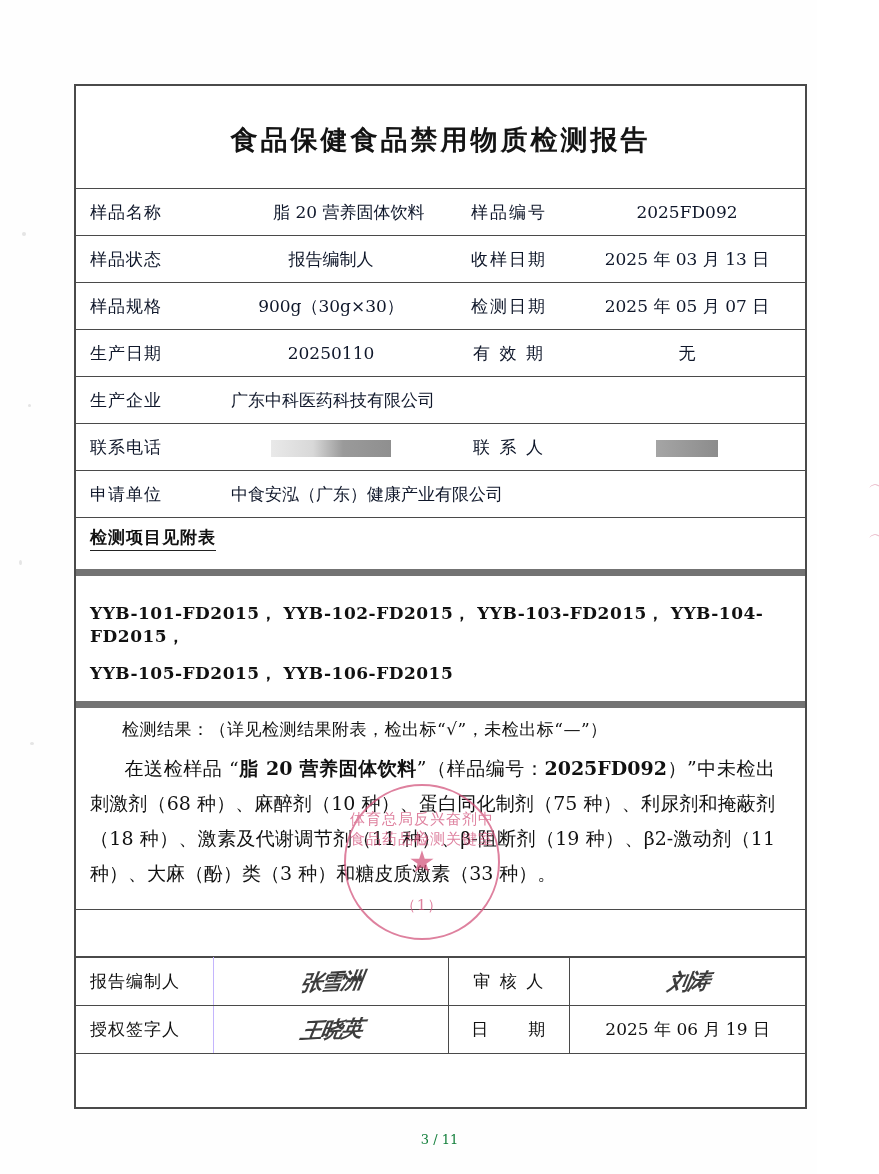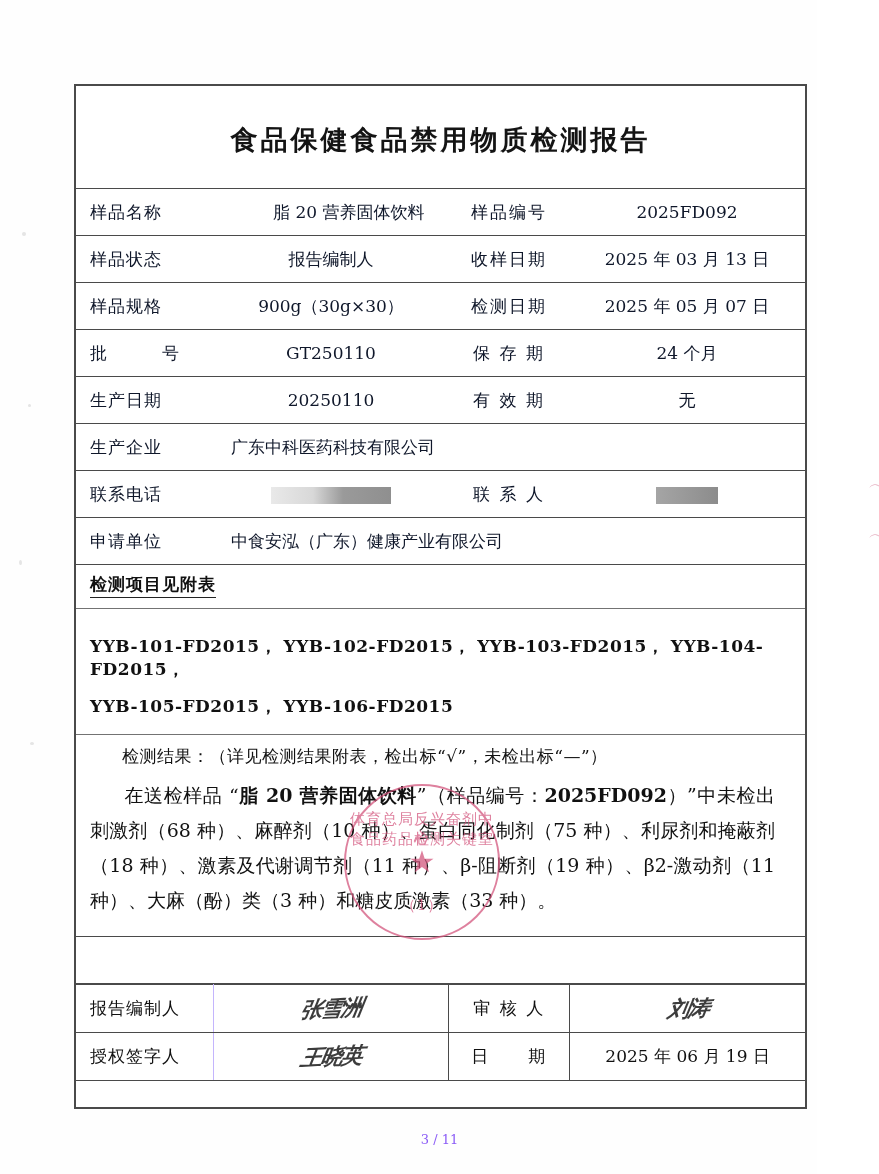--- a/index.html
+++ b/index.html
@@ -99,22 +99,22 @@
     width: 120px;
     height: 17px;
     background: linear-gradient(90deg,#e9e9e9 0%, #d8d8d8 35%, #9a9a9a 60%, #8f8f8f 100%);
     vertical-align: middle;
   }
   .redact.small {
     width: 62px;
     background: linear-gradient(90deg,#a5a5a5 0%, #8c8c8c 100%);
   }
   .block {
-    border-bottom: 1px solid #737373;
-    padding: 8px 0 10px 14px;
+    border-bottom: 7px solid #737373;
+    padding: 8px 0 18px 14px;
     font-size: 17px;
     font-family: "DejaVu Serif", serif;
   }
   .u-line {
     display: inline-block;
     border-bottom: 1.5px solid #222;
     padding-bottom: 1px;
     font-weight: bold;
     letter-spacing: 1px;
   }
@@ -225,21 +225,21 @@
     font-weight: bold;
     opacity: .85;
   }
   .footer {
     position: absolute;
     left: 0;
     top: 1132px;
     width: 879px;
     text-align: center;
     font-size: 13px;
-    color: #8b5cf6;
+    color: #15803d;
     font-family: "DejaVu Serif", serif;
   }
   .side-mark {
     position: absolute;
     color: #e0a0b4;
     font-size: 13px;
     writing-mode: vertical-rl;
     opacity: .8;
   }
 </style>
@@ -273,26 +273,20 @@
         <td class="lbl2">收样日期</td>
         <td class="val last">2025 年 03 月 13 日</td>
       </tr>
       <tr>
         <td class="lbl">样品规格</td>
         <td class="val">900g（30g×30）</td>
         <td class="lbl2">检测日期</td>
         <td class="val last">2025 年 05 月 07 日</td>
       </tr>
       <tr>
-        <td class="lbl sp">批　　号</td>
-        <td class="val">GT250110</td>
-        <td class="lbl2">保 存 期</td>
-        <td class="val last">24 个月</td>
-      </tr>
-      <tr>
         <td class="lbl">生产日期</td>
         <td class="val">20250110</td>
         <td class="lbl2">有 效 期</td>
         <td class="val last">无</td>
       </tr>
       <tr>
         <td class="lbl">生产企业</td>
         <td class="wide" colspan="3">广东中科医药科技有限公司</td>
       </tr>
       <tr>

